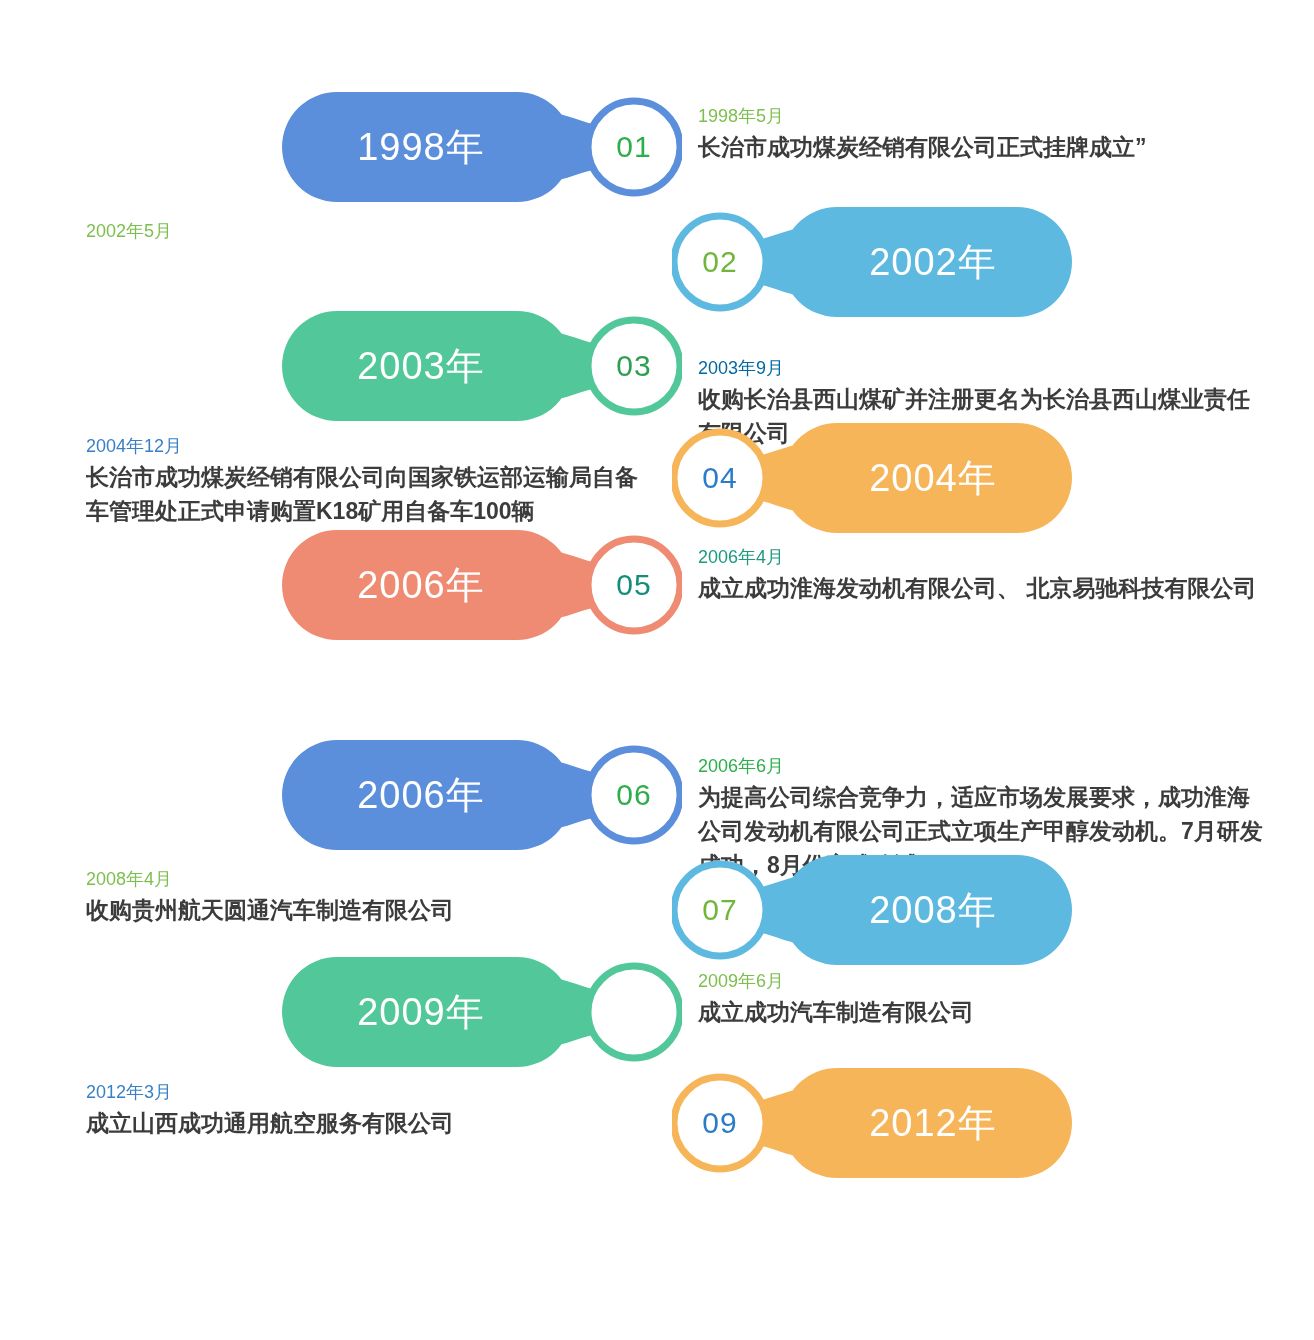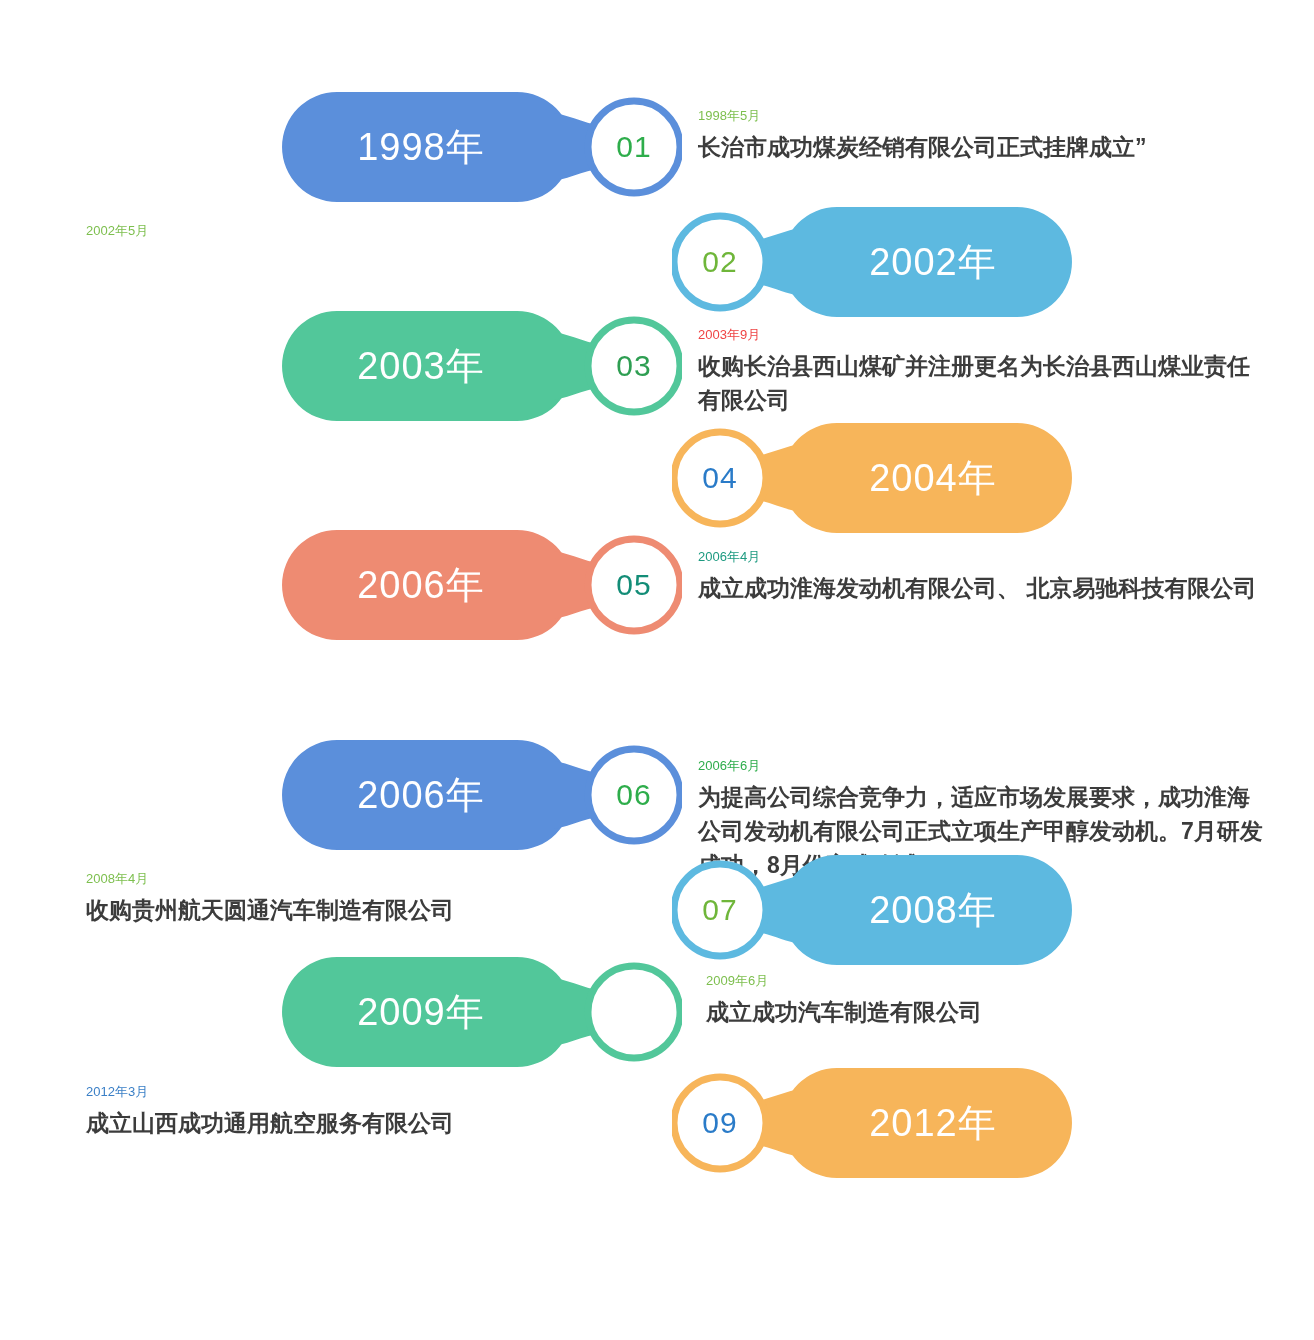--- a/index.html
+++ b/index.html
@@ -66,21 +66,21 @@
   .orient-left  .ring-num { left: 304px; }
   .orient-right .ring-num { left: 0px; }
 
   
   .txt-block {
     position: absolute;
     top: 14px;
     width: 572px;
   }
   .txt-date {
-    font-size: 13px;
+    font-size: 18px;
     line-height: 24px;
     font-weight: 400;
     margin-bottom: 2px;
     white-space: nowrap;
   }
   .txt-body {
     font-size: 23px;
     line-height: 34px;
     color: #3c3c3c;
     font-weight: 700;
@@ -133,36 +133,40 @@
           <g>
             <path d="M 55 0 L 235 0 A 55 55 0 0 1 235 110 L 55 110 A 55 55 0 0 1 55 0 Z" fill="#52C79A"></path>
             <path d="M 272 21 C 298 25, 326 46, 352 25 L 352 85 C 326 64, 298 85, 272 89 Z" fill="#52C79A"></path>
             <circle cx="352" cy="55" r="46" fill="#ffffff" stroke="#52C79A" stroke-width="7"></circle>
           </g>
         </svg>
         <div class="pill-year">2003年</div>
         <div class="ring-num" style="color: rgb(46, 158, 82);">03</div>
       </div>
       <div class="txt-block txt-right" style="left: 698px; top: 12px;">
-        <div class="txt-date" style="color: #ef4444;">2003年9月</div>
+        <div class="txt-date" style="color: #0369a1; margin-top: 33px;">2003年9月</div>
         <div class="txt-body">收购长治县西山煤矿并注册更名为长治县西山煤业责任有限公司</div>
       </div>
     </div>
     <div class="tl-row orient-right" style="top: 423px;">
       <div class="shape-wrap" style="left: 672px;">
         <svg viewBox="0 0 400 110" width="400" height="110">
           <g transform="translate(400,0) scale(-1,1)">
             <path d="M 55 0 L 235 0 A 55 55 0 0 1 235 110 L 55 110 A 55 55 0 0 1 55 0 Z" fill="#F7B55A"></path>
             <path d="M 272 21 C 298 25, 326 46, 352 25 L 352 85 C 326 64, 298 85, 272 89 Z" fill="#F7B55A"></path>
             <circle cx="352" cy="55" r="46" fill="#ffffff" stroke="#F7B55A" stroke-width="7"></circle>
           </g>
         </svg>
         <div class="pill-year">2004年</div>
         <div class="ring-num" style="color: rgb(42, 123, 200);">04</div>
       </div>
+      <div class="txt-block txt-left" style="left: 86px; top: 11px;">
+        <div class="txt-date" style="color: rgb(58, 127, 198);">2004年12月</div>
+        <div class="txt-body">长治市成功煤炭经销有限公司向国家铁运部运输局自备车管理处正式申请购置K18矿用自备车100辆</div>
+      </div>
     </div>
     <div class="tl-row orient-left" style="top: 530px;">
       <div class="shape-wrap" style="left: 282px;">
         <svg viewBox="0 0 400 110" width="400" height="110">
           <g>
             <path d="M 55 0 L 235 0 A 55 55 0 0 1 235 110 L 55 110 A 55 55 0 0 1 55 0 Z" fill="#EE8B72"></path>
             <path d="M 272 21 C 298 25, 326 46, 352 25 L 352 85 C 326 64, 298 85, 272 89 Z" fill="#EE8B72"></path>
             <circle cx="352" cy="55" r="46" fill="#ffffff" stroke="#EE8B72" stroke-width="7"></circle>
           </g>
         </svg>
@@ -212,21 +216,21 @@
       <div class="shape-wrap" style="left: 282px;">
         <svg viewBox="0 0 400 110" width="400" height="110">
           <g>
             <path d="M 55 0 L 235 0 A 55 55 0 0 1 235 110 L 55 110 A 55 55 0 0 1 55 0 Z" fill="#52C79A"></path>
             <path d="M 272 21 C 298 25, 326 46, 352 25 L 352 85 C 326 64, 298 85, 272 89 Z" fill="#52C79A"></path>
             <circle cx="352" cy="55" r="46" fill="#ffffff" stroke="#52C79A" stroke-width="7"></circle>
           </g>
         </svg>
         <div class="pill-year">2009年</div>
       </div>
-      <div class="txt-block txt-right" style="left: 698px; top: 12px; margin-left: 8px;">
+      <div class="txt-block txt-right" style="left: 698px; top: 12px;">
         <div class="txt-date" style="color: rgb(125, 191, 78);">2009年6月</div>
         <div class="txt-body">成立成功汽车制造有限公司</div>
       </div>
     </div>
     <div class="tl-row orient-right" style="top: 1068px;">
       <div class="shape-wrap" style="left: 672px;">
         <svg viewBox="0 0 400 110" width="400" height="110">
           <g transform="translate(400,0) scale(-1,1)">
             <path d="M 55 0 L 235 0 A 55 55 0 0 1 235 110 L 55 110 A 55 55 0 0 1 55 0 Z" fill="#F7B55A"></path>
             <path d="M 272 21 C 298 25, 326 46, 352 25 L 352 85 C 326 64, 298 85, 272 89 Z" fill="#F7B55A"></path>

